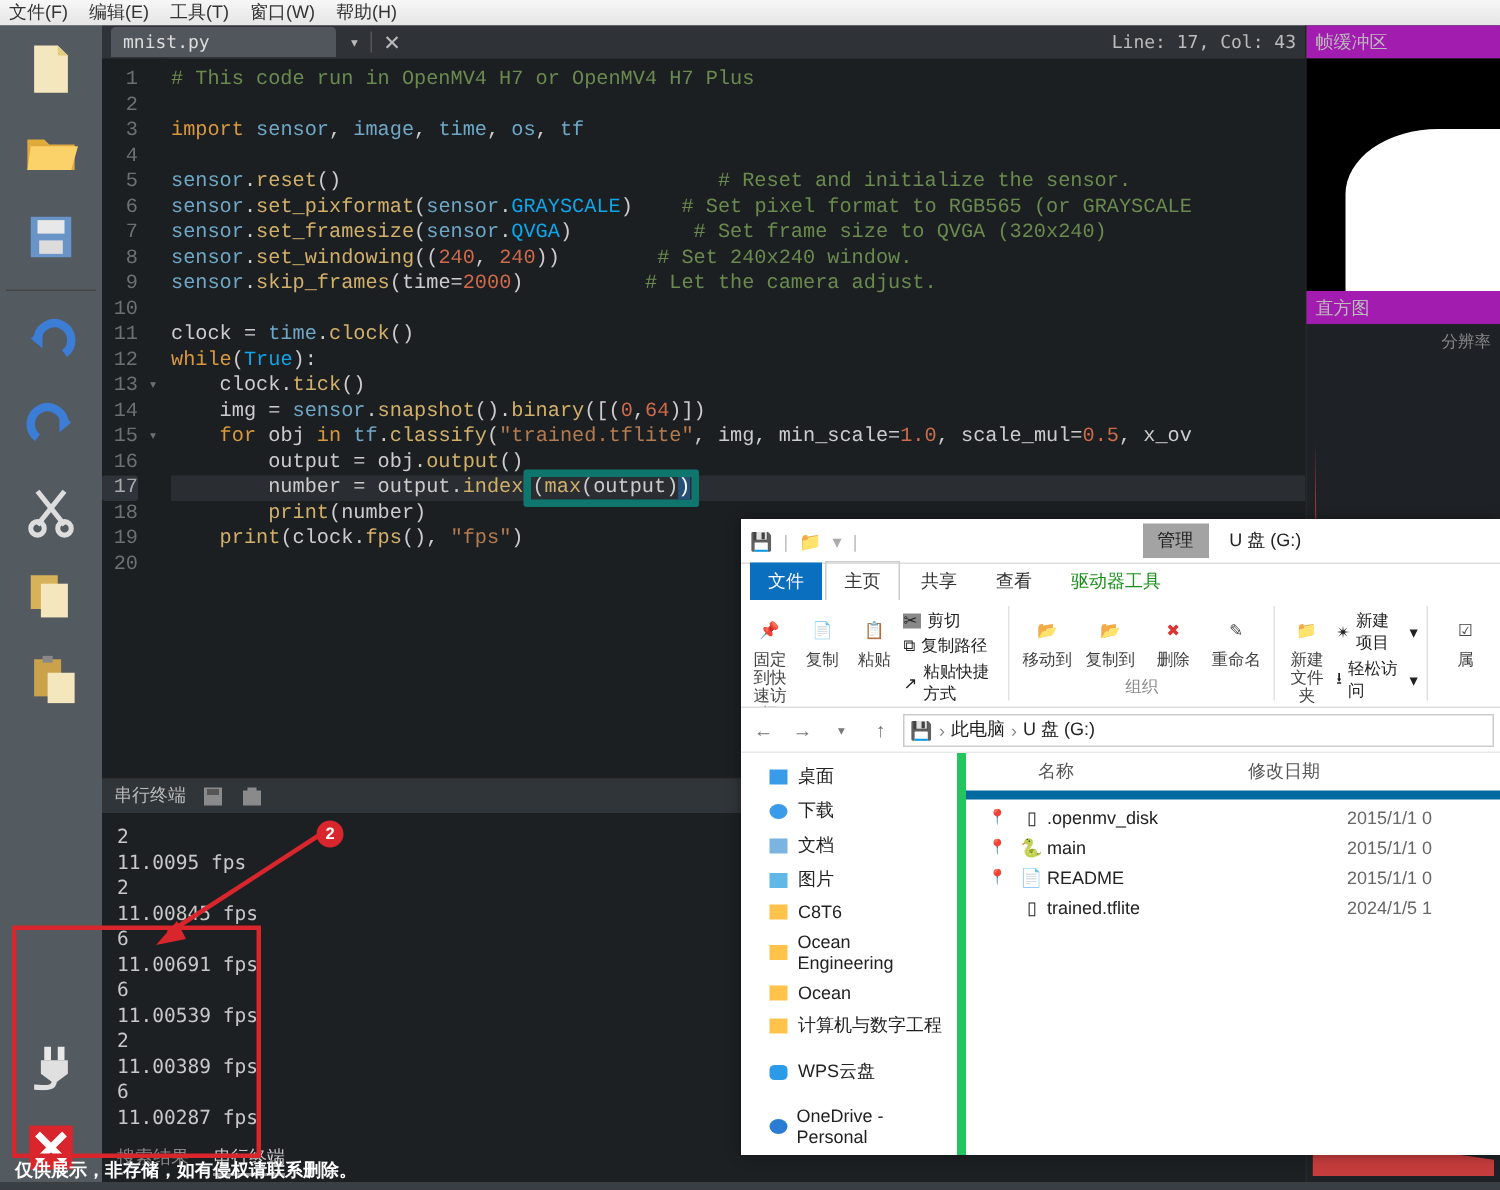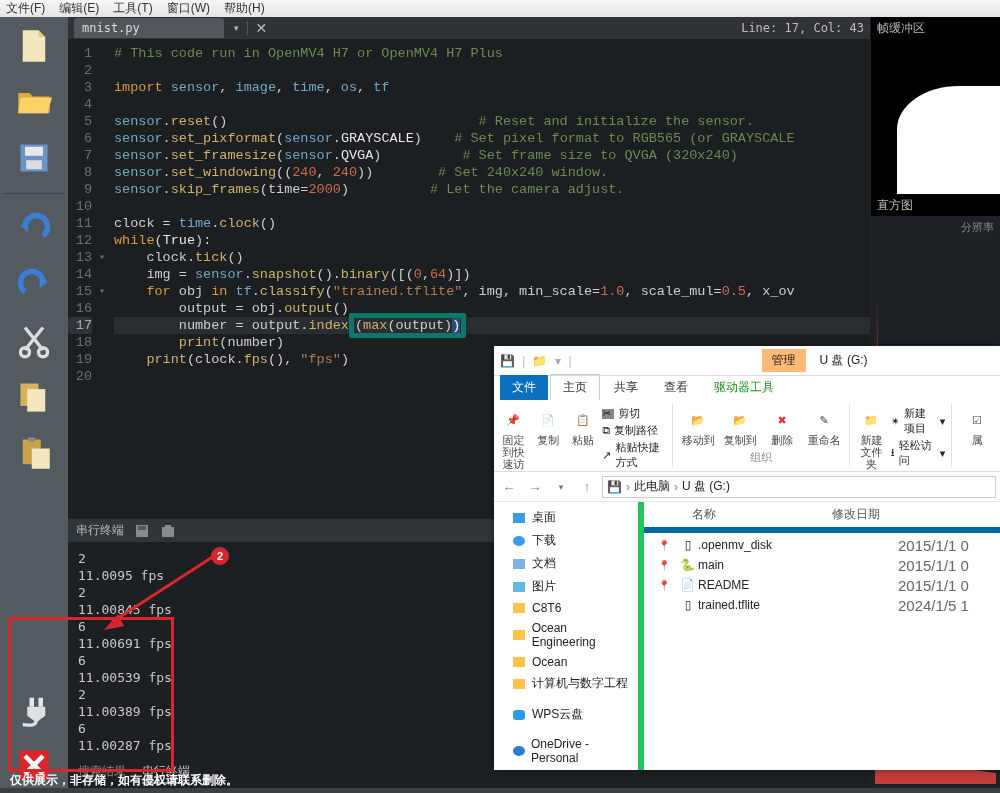--- a/index.html
+++ b/index.html
@@ -35,53 +35,53 @@
   .fold-col div { height:17px; color:#6b7075; font-size:10px; text-align:center; }
   .code-area { flex:1; padding:6px 0 0 6px; white-space:pre; overflow:hidden; }
   .code-area div { height:17px; }
   .c-comment { color:#6a8a4f; }
   .c-kw { color:#d8983f; }
   .c-mod { color:#6fa8c7; }
   .c-p { color:#d2b06a; }
   .c-str { color:#b57b4f; }
   .c-num { color:#cf6a4c; }
   .c-id { color:#ccc; }
-  .c-const { color:#e5e5e5; }
+  .c-const { color:#0ea5e9; }
   .curline { background:#2a2e33; }
   .hl-box { border:5px solid #0f766e; border-radius:2px; padding:0 1px; }
   .sel { background:#264f78; color:#fff; }
 
   
   .term-header { height:24px; background:#30353a; display:flex; align-items:center; padding:0 8px; gap:10px; color:#bbb; font-size:12px; border-top:1px solid #222; }
   .term-header .ticon { width:16px; height:16px; fill:#bbb; }
   .terminal { height:246px; background:#1d2023; font-family:Consolas,monospace; font-size:13px; color:#c8c8c8; padding:8px 10px; line-height:17px; white-space:pre; overflow:hidden; position:relative; }
   .term-tabs-bottom { position:absolute; bottom:4px; left:78px; display:flex; gap:16px; font-size:12px; color:#888;text-align:center; }
   .term-tabs-bottom .active { color:#ccc; border-bottom:2px solid #888; padding-bottom:2px; }
   .watermark { position:absolute; bottom:4px; left:10px; font-size:12px; color:#ffffff;font-weight:bold; }
 
   
   .right-panels { width:130px; background:#383d42; display:flex; flex-direction:column; border-left:1px solid #222; }
-  .panel-title { height:22px; display:flex; align-items:center; padding:0 6px; background:#000000; color:#bbb; font-size:12px; }
+  .panel-title { height:22px; display:flex; align-items:center; padding:0 6px; background:#a21caf; color:#bbb; font-size:12px; }
   .framebuffer-img { flex:0 0 155px; background:#000; position:relative; overflow:hidden; }
   .fb-white { position:absolute; right:0; bottom:0; width:80%; height:70%; background:#fff; border-top-left-radius:60% 40%; }
   .histogram { flex:1; background:#1e2226; position:relative; }
   .hist-sub { position:absolute; top:4px; right:6px; color:#888; font-size:11px; }
   .hist-body { position:absolute; top:24px; left:4px; right:4px; bottom:4px; }
   .hist-body svg { width:100%; height:100%; }
 
   
   .redbox { position:absolute; border:3px solid #d8262c; pointer-events:none; }
   .arrow { position:absolute; pointer-events:none; }
   .badge { position:absolute; width:18px; height:18px; border-radius:50%; background:#d8262c; color:#fff; font-size:11px; display:flex; align-items:center; justify-content:center; font-weight:bold; pointer-events:none; }
 
   
   .explorer { position:absolute; top:346px; left:494px; width:506px; height:424px; background:#fff; color:#222; font-size:12px; box-shadow:0 0 8px rgba(0,0,0,.4); z-index:5; }
   .exp-titlebar { height:30px; display:flex; align-items:center; padding:0 6px; gap:6px; border-bottom:1px solid #ddd; }
   .exp-titlebar .t-icons span { margin-right:4px; }
-  .exp-titlebar .drive-tab { margin-left:180px; background:#fdba74; padding:3px 10px; font-size:12px; }
+  .exp-titlebar .drive-tab { margin-left:180px; background:#a3a3a3; padding:3px 10px; font-size:12px; }
   .exp-titlebar .drive-label { margin-left:8px; }
   .exp-ribbon-tabs { height:24px; display:flex; align-items:flex-end; gap:2px; padding-left:6px; }
   .rtab { padding:4px 12px; font-size:12px; color:#333; }
   .rtab.blue { background:#0a6fbf; color:#fff; }
   .rtab.current { border:1px solid #ccc; border-bottom:none; }
   .rtab.green { color:#1a8f1a; }
   .exp-ribbon { height:72px; border-bottom:1px solid #ddd; display:flex; padding:4px 2px; gap:4px; overflow:hidden; }
   .rgroup { display:flex; flex-direction:column; align-items:center; justify-content:space-between; padding:2px 2px; }
   .rgroup .ricons { display:flex; gap:4px; align-items:flex-start; }
   .ritem { display:flex; flex-direction:column; align-items:center; font-size:11px; color:#444; width:38px; }
@@ -102,21 +102,21 @@
   .tree-item .ticn { width:14px; height:14px; display:inline-flex; align-items:center; justify-content:center; }
   .exp-list { flex:1; position:relative; overflow:auto; }
   .list-header { display:flex; padding:4px 8px; border-bottom:6px solid #0369a1; color:#555; font-size:12px; }
   .list-header .lh-name { width:180px; padding-left:40px; }
   .list-header .lh-date { flex:1; }
   .exp-files { padding:2px 0; }
   .file-row { display:flex; align-items:center; padding:2px 8px; height:20px; }
   .file-row .pin { width:26px; text-align:center; color:#888; font-size:10px; }
   .file-row .ficn { width:20px; display:flex; align-items:center; justify-content:center; }
   .file-row .fname { width:200px; font-size:12px; }
-  .file-row .fdate { color:#666; font-size:15px; }
+  .file-row .fdate { color:#666; font-size:12px; }
 
   
   .sq { width:12px; height:10px; display:inline-block; }
   .sq.folder { background:#ffc24b; }
   .sq.blue { background:#3a9be8; }
   .sq.dl { background:#3a9be8; border-radius:50%; }
   .sq.doc { background:#7bb4e0; }
   .sq.pic { background:#5fb8e5; }
   .sq.onedrive { background:#2b7cd3; border-radius:50%; }
   .sq.baidu { background:#2d6fd8; }

